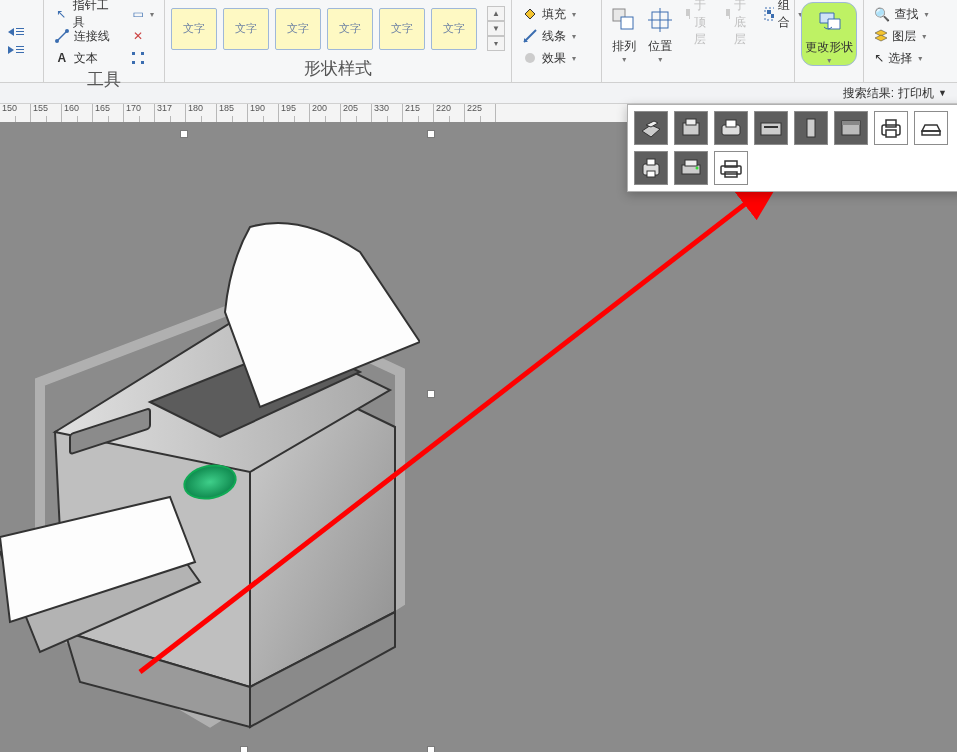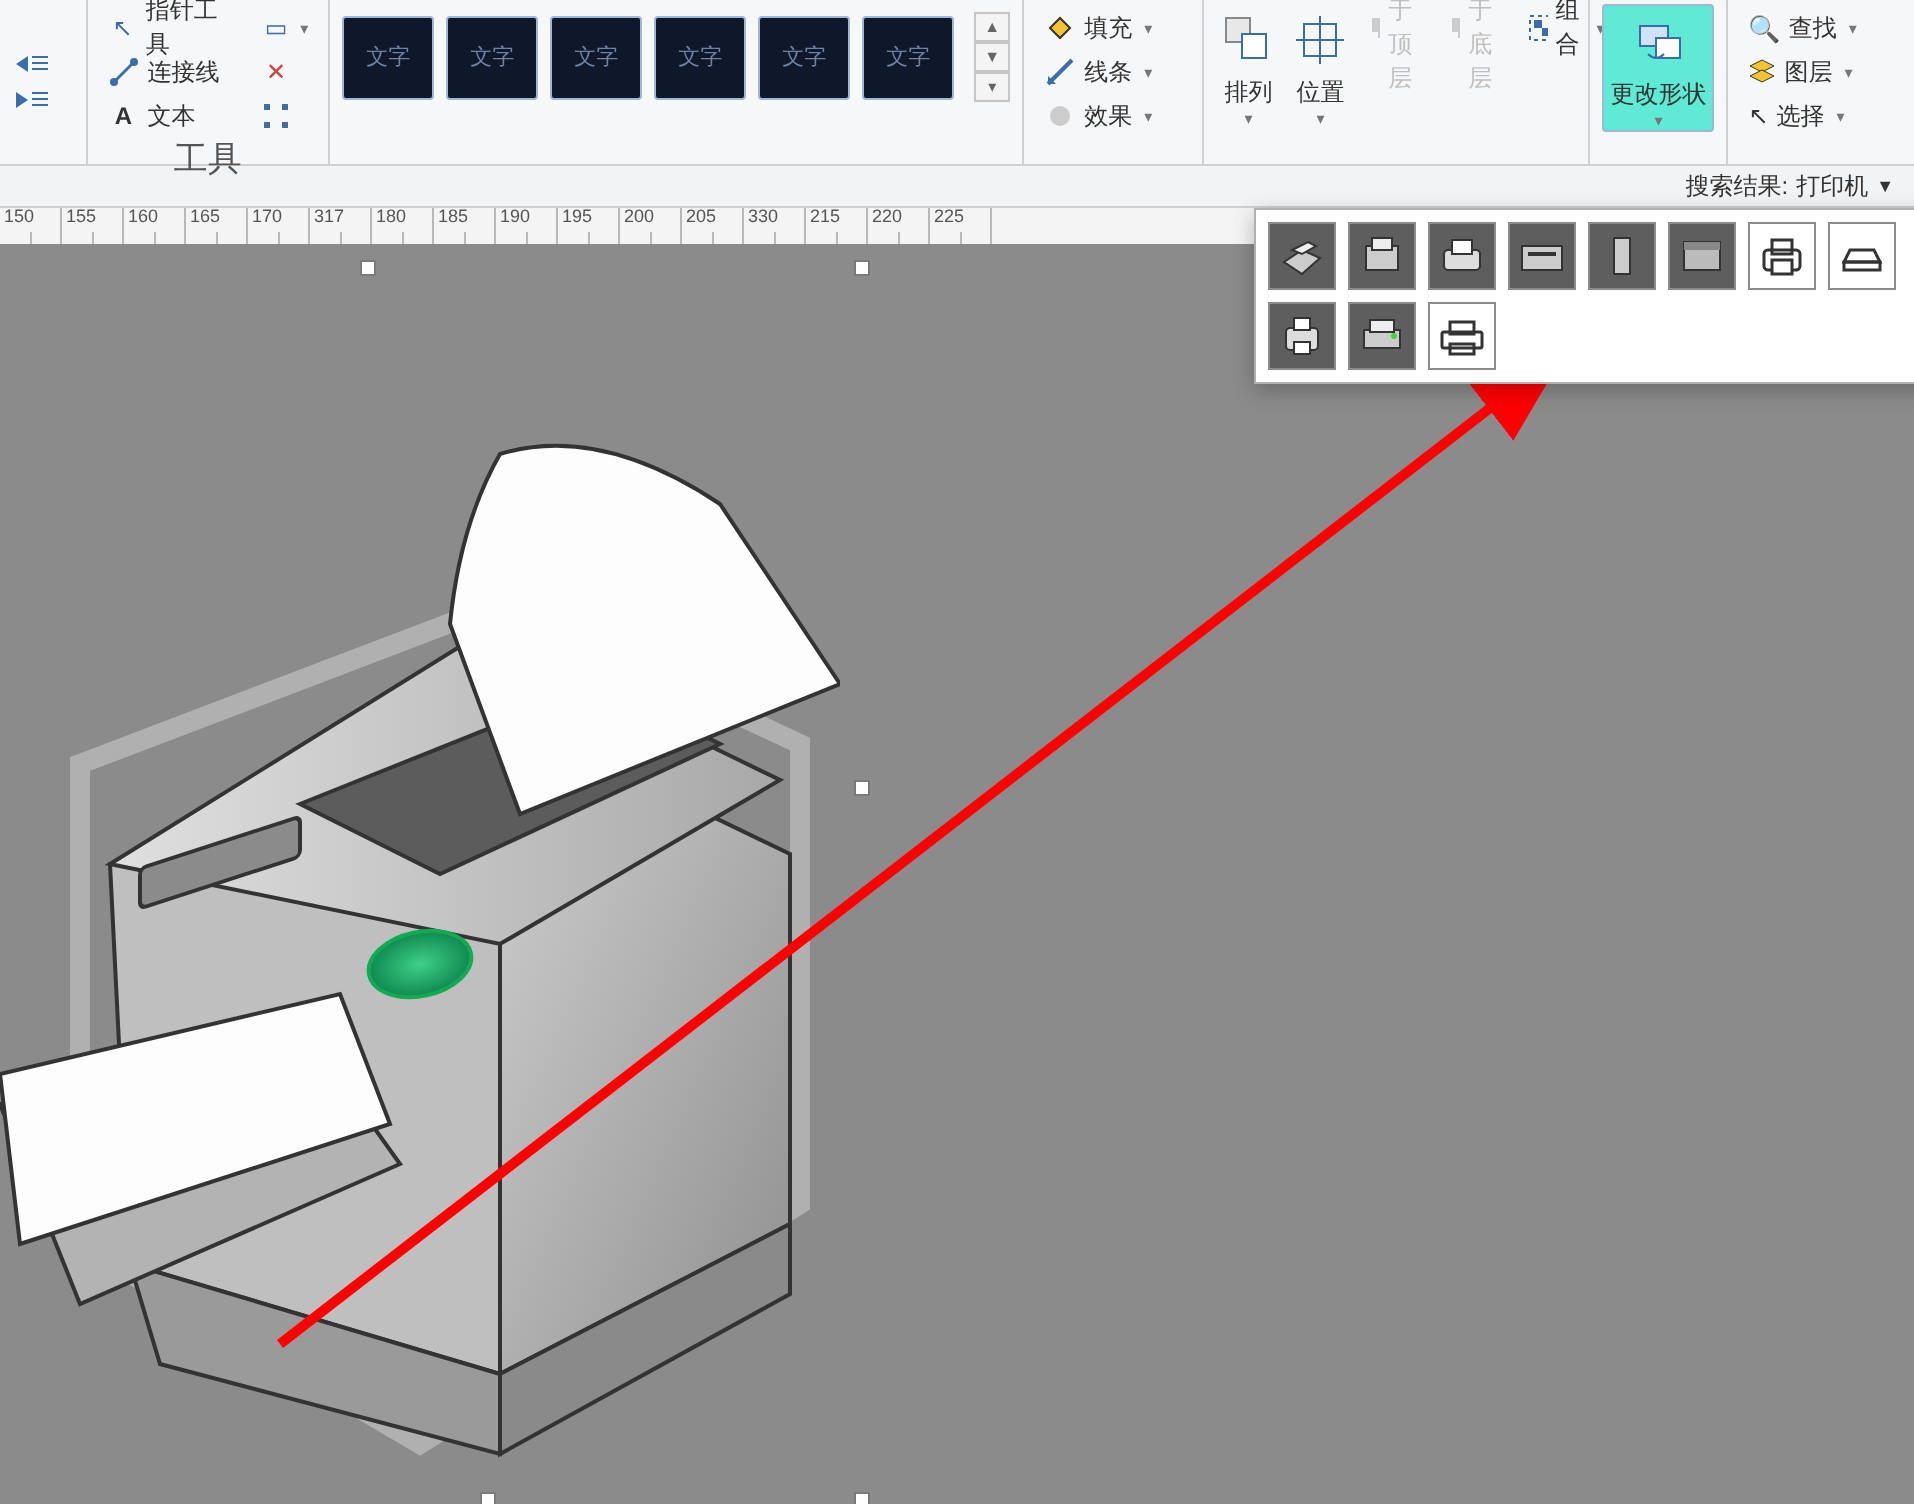--- a/index.html
+++ b/index.html
@@ -6,31 +6,31 @@
 .ribbon{display:flex;height:82px;border-bottom:1px solid #d0d0d0;background:#f6f7f8}
 .ribbon-edge{width:40px;border-right:1px solid #d0d0d0;display:flex;flex-direction:column;justify-content:center;gap:6px;align-items:flex-start;padding-left:6px}
 .ribbon-group{border-right:1px solid #d0d0d0;display:flex;flex-direction:column;padding:2px 6px 0}
 .ribbon-group-body{flex:1;display:flex;align-items:flex-start;gap:4px}
 .ribbon-group-label{text-align:center;font-size:17px;color:#555;padding:0 0 2px}
 .tool-col{display:flex;flex-direction:column;gap:2px;padding-top:2px}
 .tool-row{display:flex;align-items:center;gap:4px;height:20px;padding:0 4px;color:#333}
 .icon-sm{width:16px;height:16px;display:flex;align-items:center;justify-content:center;color:#3a6db0}
 .disabled{color:#bfbfbf}
 .shape-gallery{display:flex;gap:6px;align-items:center;padding-top:4px}
-.shape-thumb{width:44px;height:40px;border:1px solid #9fb8d9;border-radius:2px;background:#0f172a;display:flex;align-items:center;justify-content:center;font-size:11px;color:#6e83a4}
+.shape-thumb{width:44px;height:40px;border:1px solid #9fb8d9;border-radius:2px;background:#fef9c3;display:flex;align-items:center;justify-content:center;font-size:11px;color:#6e83a4}
 .gallery-scroll{display:flex;flex-direction:column;margin-left:4px}
 .gs-btn{width:16px;height:13px;border:1px solid #c5c5c5;background:#f4f4f4;display:flex;align-items:center;justify-content:center;font-size:8px;color:#666}
 .fill-group{display:flex;flex-direction:column;gap:2px;padding-top:2px}
 .fill-row{display:flex;align-items:center;gap:4px;height:20px;padding:0 4px;color:#333}
 .fill-row .dd{font-size:8px;color:#777;margin-left:2px}
 .big-btn{display:flex;flex-direction:column;align-items:center;justify-content:flex-end;width:46px;padding-top:2px;color:#333}
 .big-btn .bi{width:32px;height:32px;display:flex;align-items:center;justify-content:center}
 .big-btn .bl{font-size:12px;margin-top:2px}
 .big-btn .bd{font-size:8px;color:#777}
-.big-btn.active{background:#5eead4;border:1px solid #9fb8d9;border-radius:2px}
+.big-btn.active{background:#bef264;border:1px solid #9fb8d9;border-radius:12px}
 .arrange-col{display:flex;flex-direction:row;gap:2px;padding-top:2px}
 .ar-row{display:flex;align-items:center;gap:4px;height:20px;padding:0 4px;color:#333}
 .ar-row.dis{color:#bfbfbf}
 .search-bar{height:20px;background:#f2f3f5;border-bottom:1px solid #d0d0d0;display:flex;justify-content:flex-end;align-items:center;padding:0 10px;font-size:12px;color:#333;gap:4px}
 .canvas-wrap{position:relative;height:649px;background:#14b8a6}
 .ruler-h{position:absolute;top:0;left:0;right:0;height:18px;background:#f4f4f4;border-bottom:1px solid #c5c5c5;display:flex;overflow:hidden}
 .rtick{position:relative;width:30px;height:18px;border-right:1px solid #b8b8b8;font-size:9px;color:#555;flex:0 0 30px}
 .rtick span{position:absolute;left:2px;top:-1px}
 .rtick::after{content:"";position:absolute;left:50%;bottom:0;width:1px;height:6px;background:#b8b8b8}
 .canvas{position:absolute;top:18px;left:0;right:0;bottom:0;background:#8b8b8b;overflow:hidden}
@@ -127,20 +127,21 @@
         <div class="shape-thumb">
             <span>文字</span>
           </div>
         <div class="gallery-scroll">
           <div class="gs-btn">▲</div>
           <div class="gs-btn">▼</div>
           <div class="gs-btn">▾</div>
         </div>
       </div>
     </div>
+    <div class="ribbon-group-label">形状样式</div>
   </div>
 
   <div class="ribbon-group" style="width:84px">
     <div class="ribbon-group-body">
       <div class="fill-group">
         <div class="fill-row">
           <svg width="16" height="16">
               <path d="M3 8 L8 3 L13 8 L8 13 Z" fill="#f4c430" stroke="#333"></path>
             </svg>
           <span>填充</span>

